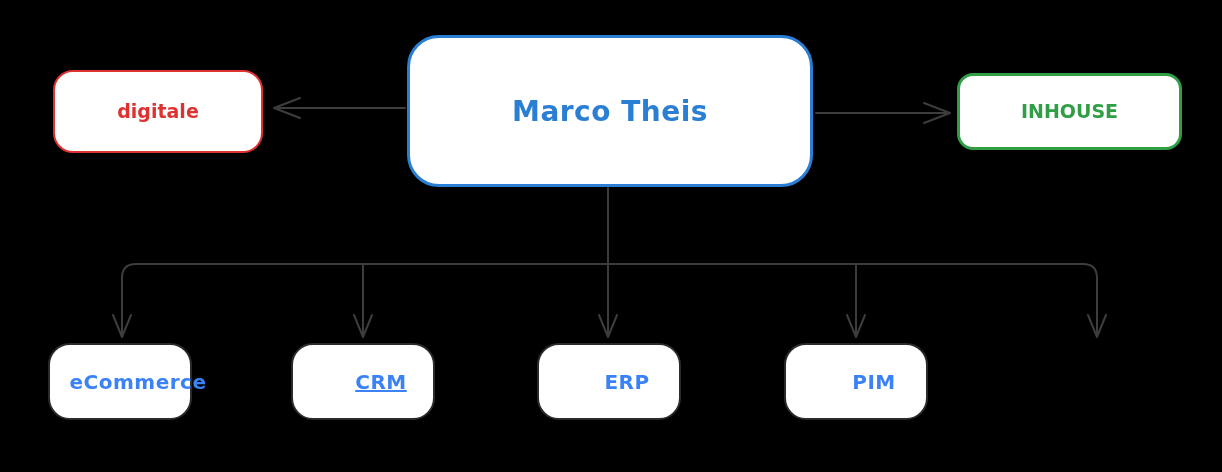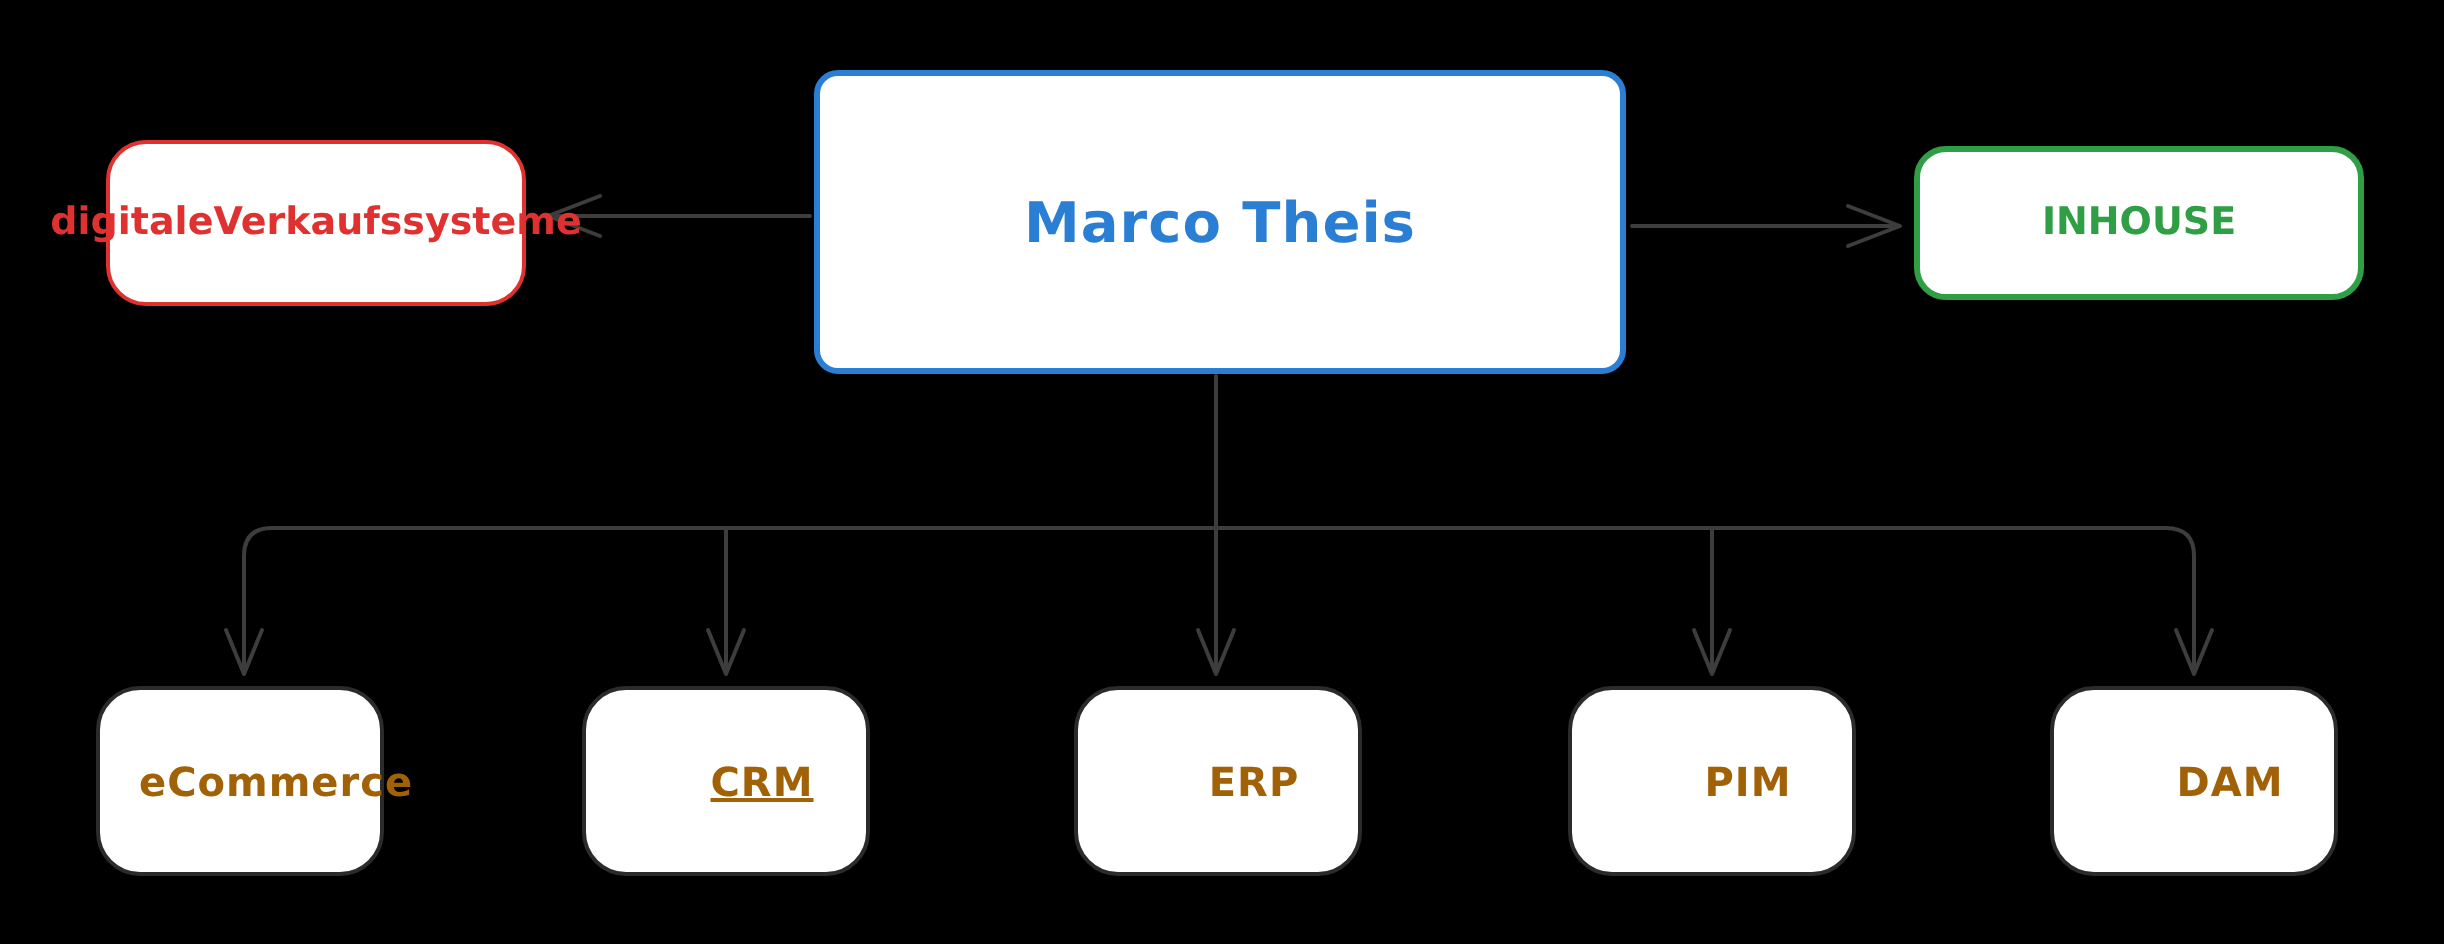--- a/index.html
+++ b/index.html
@@ -21,41 +21,41 @@
     align-items: center;
     justify-content: center;
     text-align: center;
     font-weight: bold;
     box-sizing: border-box;
   }
   .node .line { white-space: nowrap; }
   
   #node-root {
     left: 407px; top: 35px; width: 406px; height: 152px;
-    border: 3px solid #2a7fd4; border-radius: 12px;
+    border: 3px solid #2a7fd4; border-radius: 32px;
     color: #2a7fd4; font-size: 28px; line-height: 1.75;
     letter-spacing: 0.5px;
   }
   
   #node-left {
     left: 53px; top: 70px; width: 210px; height: 83px;
     border: 2.5px solid #e03131; border-radius: 20px;
     color: #e03131; font-size: 19px; line-height: 1.3;
   }
   
   #node-right {
     left: 957px; top: 73px; width: 225px; height: 77px;
     border: 3px solid #2f9e44; border-radius: 16px;
     color: #2f9e44; font-size: 19px; line-height: 1.35;
   }
   
   .child-node {
-    top: 343px; width: 144px; height: 95px;
+    top: 343px; width: 144px; height: 77px;
     border: 2.5px solid #2b2b2b; border-radius: 22px;
-    color: #a16207; font-size: 20px;
+    color: #3b82f6; font-size: 20px;
     letter-spacing: 0.5px;
     padding-left: 36px;
   }
   #child-0 { left: 48px; }
   #child-1 { left: 291px; text-decoration: underline; }
   #child-2 { left: 537px; text-align: right; }
   #child-3 { left: 784px; }
   #child-4 { left: 1025px; }
 </style>
 </head>
@@ -97,36 +97,32 @@
       <path d="M1088 315 L1097 337 L1106 315"></path>
     </g>
   </svg>
 
   <div class="node" id="node-root">
     <span class="line">Marco Theis</span>
   </div>
 
   <div class="node" id="node-left">
     <span class="line">digitale</span>
-    <span class="line">Verkaufssysteme</span>
   </div>
 
   <div class="node" id="node-right">
     <span class="line">INHOUSE</span>
   </div>
 
   <div class="node child-node" id="child-0">
     <span class="line">eCommerce</span>
   </div>
   <div class="node child-node" id="child-1">
     <span class="line">CRM</span>
   </div>
   <div class="node child-node" id="child-2">
     <span class="line">ERP</span>
   </div>
   <div class="node child-node" id="child-3">
     <span class="line">PIM</span>
   </div>
-  <div class="node child-node" id="child-4">
-    <span class="line">DAM</span>
-  </div>
 
 </div>
 
 </body></html>

